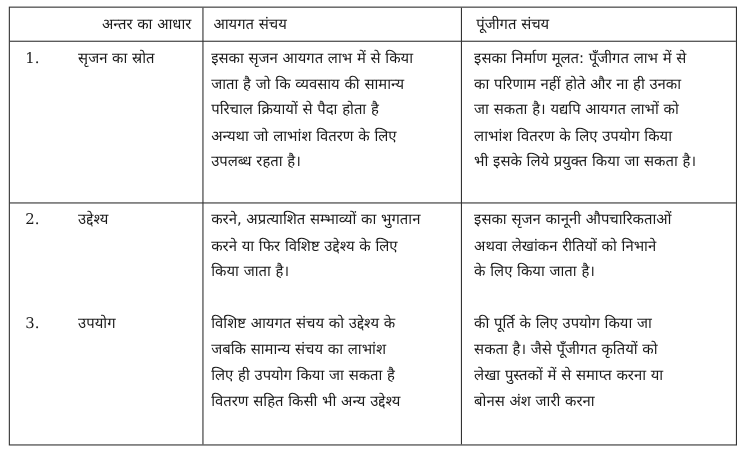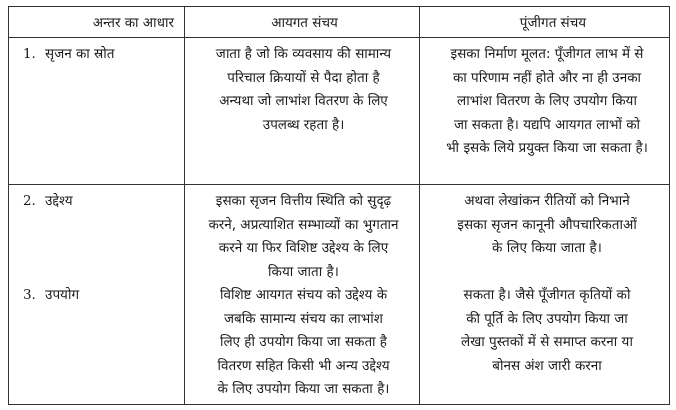--- a/index.html
+++ b/index.html
@@ -57,43 +57,42 @@
   }
   .vline.v1 { left: 175px; }
   .vline.v2 { left: 410px; }
 
   .cell {
     position: absolute;
     top: 0;
     box-sizing: border-box;
     font-size: 13.5px;
     line-height: 23.5px;
-    text-align: center;
   }
   .c0 { left: 0; width: 175px; }
   .c1 { left: 177px; width: 233px; padding: 4px 4px 0 6px; }
   .c2 { left: 412px; width: 248px; padding: 4px 6px 0 10px; }
 
   .header .cell {
     line-height: 30px;
     padding-top: 0;
   }
   .header .c0 { text-align: right; padding-right: 10px; }
   .header .c1 { padding-left: 8px; }
-  .header .c2 { padding-left: 22px; }
+  .header .c2 { padding-left: 12px; }
 
   .num {
     position: absolute;
     left: 14px;
     top: 4px;
     font-family: "DejaVu Serif", serif;
   }
   .label {
     position: absolute;
-    left: 36px;
+    left: 62px;
     top: 4px;
   }
   .line {
     display: block;
     white-space: nowrap;
   }
 </style>
 </head>
 <body>
 
@@ -107,65 +106,64 @@
     <div class="cell c1">आयगत संचय</div>
     <div class="cell c2">पूंजीगत संचय</div>
   </div>
 
   <div class="row r1">
     <div class="cell c0">
       <span class="num">1.</span>
       <span class="label">सृजन का स्रोत</span>
     </div>
     <div class="cell c1">
+      <span class="line">इसका सृजन आयगत लाभ में से किया</span>
       <span class="line">जाता है जो कि व्यवसाय की सामान्य</span>
       <span class="line">परिचाल क्रियायों से पैदा होता है</span>
       <span class="line">अन्यथा जो लाभांश वितरण के लिए</span>
       <span class="line">उपलब्ध रहता है।</span>
     </div>
     <div class="cell c2">
       <span class="line">इसका निर्माण मूलत: पूँजीगत लाभ में से</span>
       <span class="line">का परिणाम नहीं होते और ना ही उनका</span>
+      <span class="line">जा सकता है। यद्यपि आयगत लाभों को</span>
       <span class="line">लाभांश वितरण के लिए उपयोग किया</span>
-      <span class="line">जा सकता है। यद्यपि आयगत लाभों को</span>
       <span class="line">भी इसके लिये प्रयुक्त किया जा सकता है।</span>
     </div>
   </div>
 
   <div class="row r2">
     <div class="cell c0">
       <span class="num">2.</span>
       <span class="label">उद्देश्य</span>
     </div>
     <div class="cell c1">
-      <span class="line">इसका सृजन वित्तीय स्थिति को सुदृढ़</span>
       <span class="line">करने, अप्रत्याशित सम्भाव्यों का भुगतान</span>
       <span class="line">करने या फिर विशिष्ट उद्देश्य के लिए</span>
       <span class="line">किया जाता है।</span>
     </div>
     <div class="cell c2">
+      <span class="line">इसका सृजन कानूनी औपचारिकताओं</span>
       <span class="line">अथवा लेखांकन रीतियों को निभाने</span>
-      <span class="line">इसका सृजन कानूनी औपचारिकताओं</span>
       <span class="line">के लिए किया जाता है।</span>
     </div>
   </div>
 
   <div class="row r3">
     <div class="cell c0">
       <span class="num">3.</span>
       <span class="label">उपयोग</span>
     </div>
     <div class="cell c1">
       <span class="line">विशिष्ट आयगत संचय को उद्देश्य के</span>
       <span class="line">जबकि सामान्य संचय का लाभांश</span>
       <span class="line">लिए ही उपयोग किया जा सकता है</span>
       <span class="line">वितरण सहित किसी भी अन्य उद्देश्य</span>
-      <span class="line">के लिए उपयोग किया जा सकता है।</span>
     </div>
     <div class="cell c2">
+      <span class="line">की पूर्ति के लिए उपयोग किया जा</span>
       <span class="line">सकता है। जैसे पूँजीगत कृतियों को</span>
-      <span class="line">की पूर्ति के लिए उपयोग किया जा</span>
       <span class="line">लेखा पुस्तकों में से समाप्त करना या</span>
       <span class="line">बोनस अंश जारी करना</span>
     </div>
   </div>
 
 </div>
 
 </body></html>

